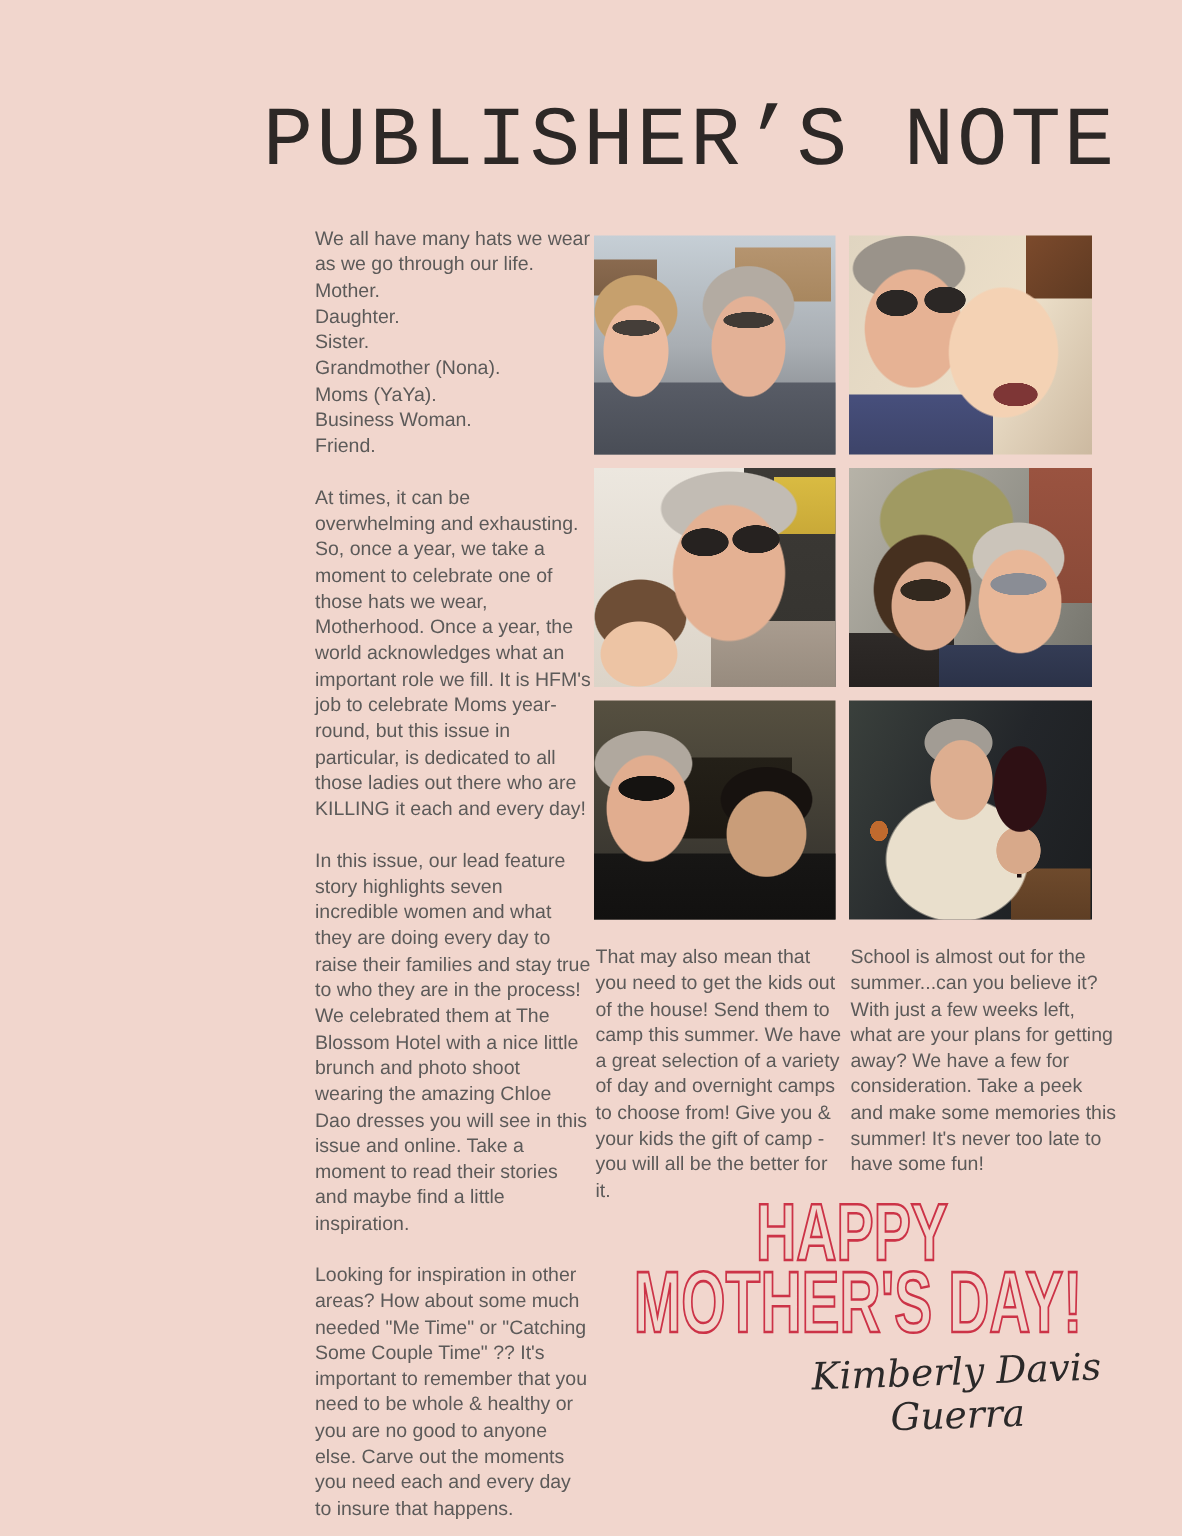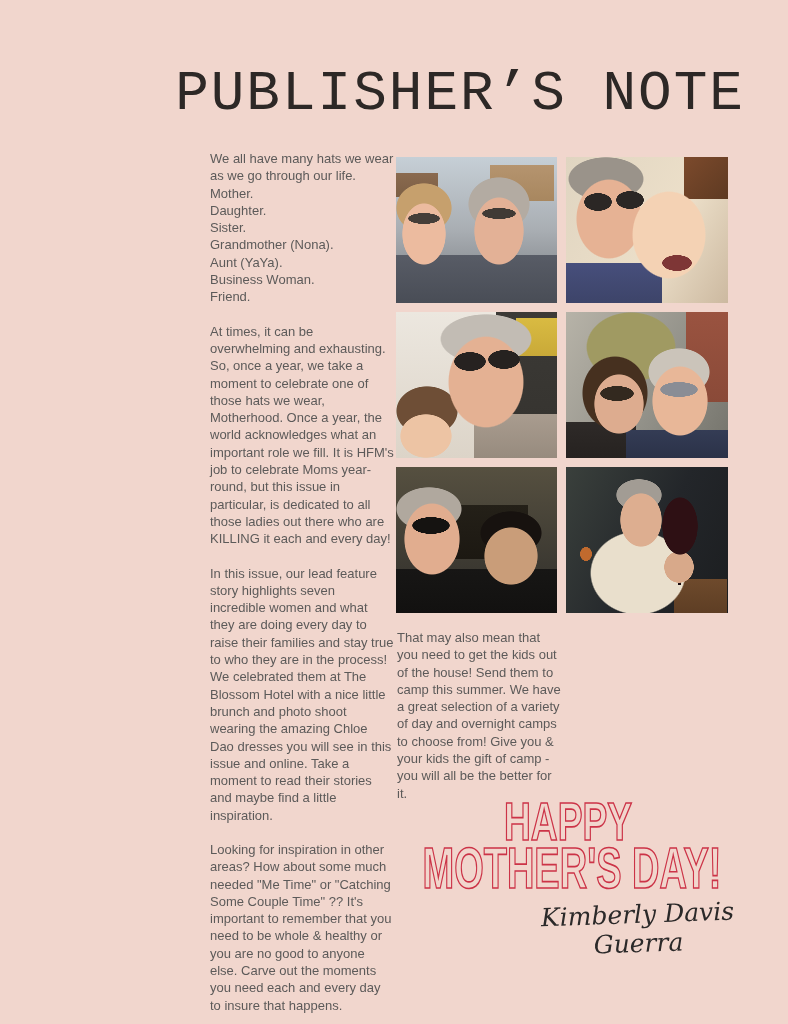--- a/index.html
+++ b/index.html
@@ -122,39 +122,41 @@
 <div class="page">
 
   <h1 class="title">PUBLISHER’S NOTE</h1>
 
   <div class="left-col">
     <p>We all have many hats we wear as we go through our life.
 Mother.
 Daughter.
 Sister.
 Grandmother (Nona).
-Aunt (YaYa).
+Moms (YaYa).
 Business Woman.
 Friend.</p>
     <p>At times, it can be overwhelming and exhausting. So, once a year, we take a moment to celebrate one of those hats we wear, Motherhood. Once a year, the world acknowledges what an important role we fill. It is HFM's job to celebrate Moms year- round, but this issue in particular, is dedicated to all those ladies out there who are KILLING it each and every day!</p>
     <p>In this issue, our lead feature story highlights seven incredible women and what they are doing every day to raise their families and stay true to who they are in the process! We celebrated them at The Blossom Hotel with a nice little brunch and photo shoot wearing the amazing Chloe Dao dresses you will see in this issue and online. Take a moment to read their stories and maybe find a little inspiration.</p>
     <p>Looking for inspiration in other areas? How about some much needed "Me Time" or "Catching Some Couple Time" ?? It's important to remember that you need to be whole &amp; healthy or you are no good to anyone else. Carve out the moments you need each and every day to insure that happens.</p>
   </div>
 
   <div class="photo-grid">
     <div class="ph ph1"></div>
     <div class="ph ph2"></div>
     <div class="ph ph3"></div>
     <div class="ph ph4"></div>
     <div class="ph ph5"></div>
     <div class="ph ph6"></div>
   </div>
 
   <div class="bottom-cols">
     <p class="bcol1">That may also mean that you need to get the kids out of the house! Send them to camp this summer. We have a great selection of a variety of day and overnight camps to choose from! Give you &amp; your kids the gift of camp - you will all be the better for it.</p>
+    <p class="bcol2">School is almost out for the
+summer...can you believe it? With just a few weeks left, what are your plans for getting away? We have a few for consideration. Take a peek and make some memories this summer! It's never too late to have some fun!</p>
   </div>
 
   <svg class="greeting" viewBox="0 0 310 96" xmlns="http://www.w3.org/2000/svg">
     <text x="148" y="43" text-anchor="middle" font-size="54" textLength="128" lengthAdjust="spacingAndGlyphs">HAPPY</text>
     <text x="152" y="91" text-anchor="middle" font-size="58" textLength="299" lengthAdjust="spacingAndGlyphs">MOTHER'S DAY!</text>
   </svg>
 
   <div class="signature">Kimberly Davis Guerra</div>
 
 </div>

